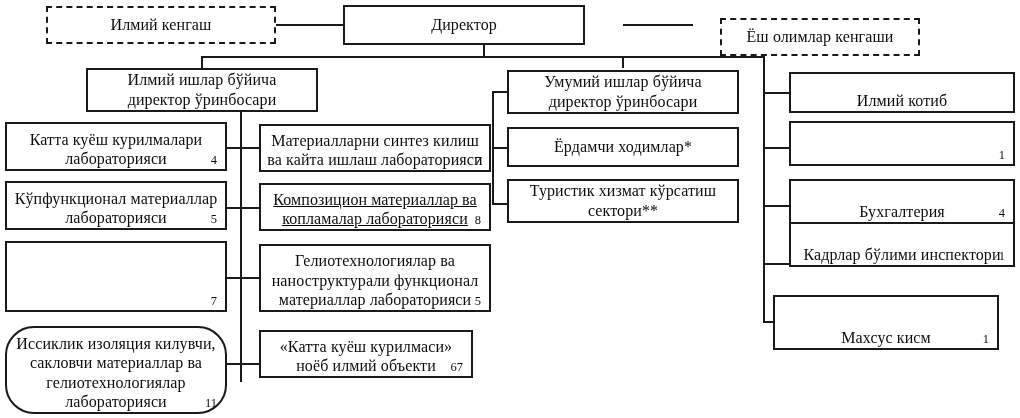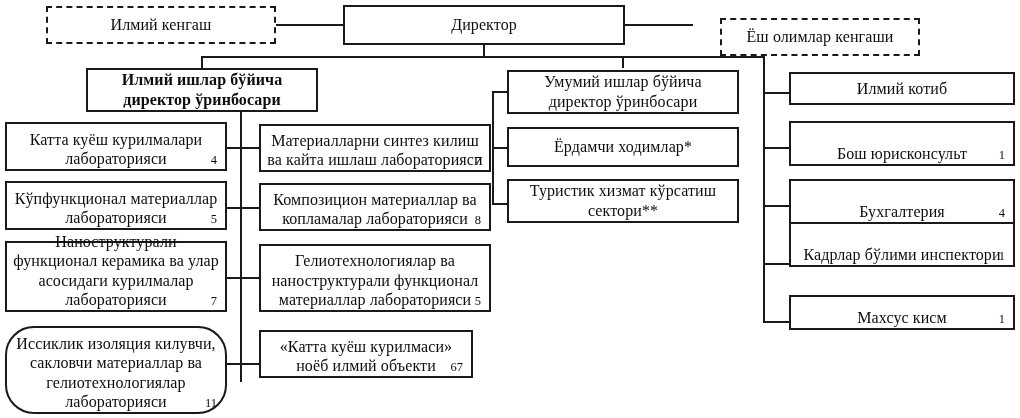--- a/index.html
+++ b/index.html
@@ -99,62 +99,61 @@
   <div class="line h" style="left:763px; top:92px; width:26px;"></div>
   <div class="line h" style="left:763px; top:147px; width:26px;"></div>
   <div class="line h" style="left:763px; top:205px; width:26px;"></div>
   <div class="line h" style="left:763px; top:263px; width:26px;"></div>
   <div class="line h" style="left:763px; top:321px; width:26px;"></div>
 
   <div class="node dashed" style="left:46px; top:6px; width:230px; height:38px;">
     <span class="label">Илмий кенгаш</span>
   </div>
 
-  <div class="node" style="left:343px; top:5px; width:282px; height:40px;">
+  <div class="node" style="left:343px; top:5px; width:242px; height:40px;">
     <span class="label">Директор</span>
   </div>
 
   <div class="node dashed" style="left:692px; top:18px; width:200px; height:38px;margin-left:28px;">
     <span class="label">Ёш олимлар кенгаши</span>
   </div>
 
-  <div class="node" style="left:86px; top:68px; width:232px; height:44px;font-weight:bold;">
+  <div class="node" style="left:86px; top:68px; width:232px; height:44px;">
     <span class="label">Илмий ишлар бўйича директор ўринбосари</span>
   </div>
 
   <div class="node" style="left:507px; top:70px; width:232px; height:44px;">
     <span class="label">Умумий ишлар бўйича директор ўринбосари</span>
   </div>
 
   <div class="node topalign" style="left:5px; top:122px; width:222px; height:49px;">
     <span class="label">Катта куёш курилмалари лабораторияси</span>
     <span class="count">4</span>
   </div>
 
   <div class="node topalign" style="left:5px; top:181px; width:222px; height:49px;">
     <span class="label">Кўпфункционал материаллар лабораторияси</span>
     <span class="count">5</span>
   </div>
 
   <div class="node topalign" style="left:5px; top:241px; width:222px; height:71px;">
-    <span class="label">Наноструктурали функционал керамика ва улар асосидаги курилмалар лабораторияси</span>
     <span class="count">7</span>
   </div>
 
   <div class="node topalign" style="left:5px; top:326px; width:222px; height:88px;border-radius:29px;">
     <span class="label">Иссиклик изоляция килувчи, сакловчи материаллар ва гелиотехнологиялар лабораторияси</span>
     <span class="count">11</span>
   </div>
 
   <div class="node topalign" style="left:259px; top:124px; width:232px; height:48px;">
     <span class="label">Материалларни синтез килиш ва кайта ишлаш лабораторияси</span>
     <span class="count">7</span>
   </div>
 
-  <div class="node topalign" style="left:259px; top:183px; width:232px; height:48px;">
+  <div class="node topalign" style="left:259px; top:183px; width:232px; height:48px;text-decoration:underline;">
     <span class="label">Композицион материаллар ва копламалар лабораторияси</span>
     <span class="count">8</span>
   </div>
 
   <div class="node topalign" style="left:259px; top:244px; width:232px; height:68px;">
     <span class="label">Гелиотехнологиялар ва наноструктурали функционал материаллар лабораторияси</span>
     <span class="count">5</span>
   </div>
 
   <div class="node topalign" style="left:259px; top:330px; width:214px; height:48px;">
@@ -165,38 +164,37 @@
   <div class="node" style="left:507px; top:179px; width:232px; height:44px;">
     <span class="label">Туристик хизмат кўрсатиш сектори**</span>
     <span class="count"></span>
   </div>
 
   <div class="node" style="left:507px; top:127px; width:232px; height:40px;">
     <span class="label">Ёрдамчи ходимлар*</span>
     <span class="count"></span>
   </div>
 
-  <div class="node" style="left:789px; top:72px; width:226px; height:33px;">
+  <div class="node" style="left:789px; top:72px; width:226px; height:41px;justify-content:flex-end;">
     <span class="label">Илмий котиб</span>
     <span class="count"></span>
   </div>
 
   <div class="node topalign" style="left:789px; top:121px; width:226px; height:45px;">
-    <span class="label">Бош юрисконсульт</span>
     <span class="count">1</span>
   </div>
 
   <div class="node topalign" style="left:789px; top:179px; width:226px; height:45px;">
     <span class="label">Бухгалтерия</span>
     <span class="count">4</span>
   </div>
 
   <div class="node topalign" style="left:789px; top:222px; width:226px; height:45px;">
     <span class="label">Кадрлар бўлими инспектори</span>
     <span class="count">1</span>
   </div>
 
-  <div class="node topalign" style="left:789px; top:295px; width:226px; height:35px;">
+  <div class="node topalign" style="left:773px; top:295px; width:226px; height:55px;">
     <span class="label">Махсус кисм</span>
     <span class="count">1</span>
   </div>
 
 </div>
 
 </body></html>

